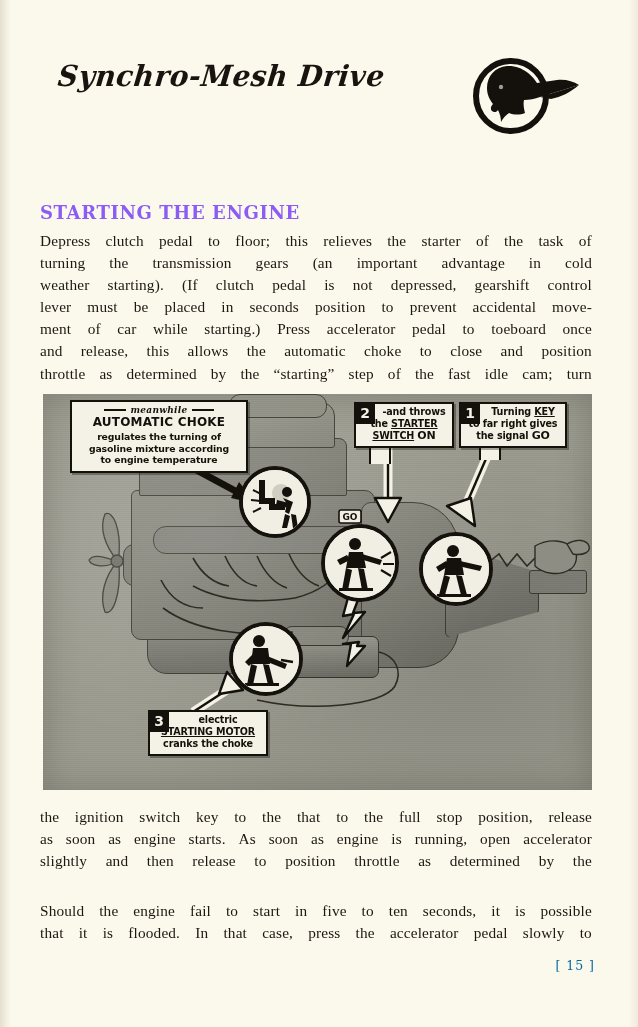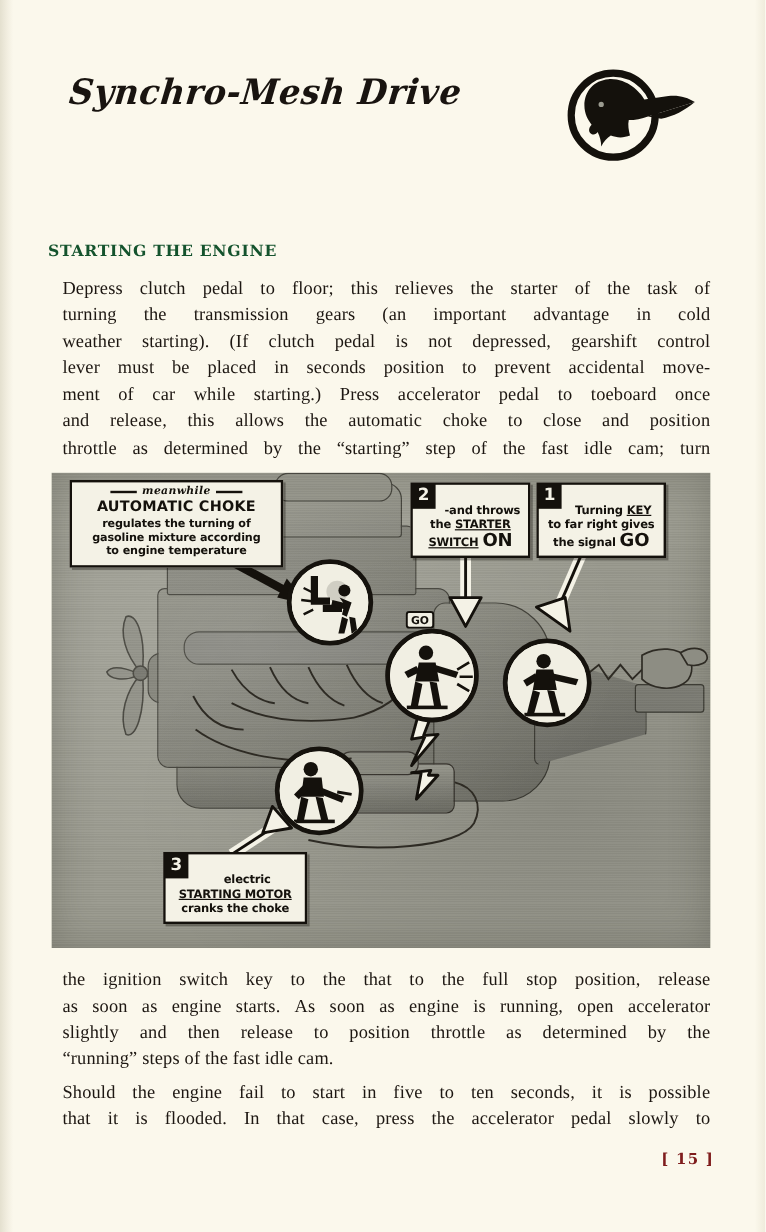--- a/index.html
+++ b/index.html
@@ -66,23 +66,23 @@
     height: 90px;
   }
 
   
   .section-head {
     position: absolute;
     left: 40px;
     top: 202px;
     font-family: "DejaVu Serif", serif;
     font-weight: 700;
-    font-size: 13px;
+    font-size: 18px;
     letter-spacing: 0.6px;
-    color: #14532d;
+    color: #8b5cf6;
   }
   .para {
     position: absolute;
     left: 40px;
     width: 552px;
     font-family: "Liberation Serif", serif;
     font-size: 15.3px;
     line-height: 22.1px;
     color: #1d1712;
     text-align: justify;
@@ -90,34 +90,33 @@
     letter-spacing: 0.15px;
   }
   .para.p1 { top: 230px; }
   .para.p2 { top: 806px; }
   .para.p3 { top: 900px; }
   .para > span { display: block; }
   
   .jline {
     display: flex !important;
     justify-content: space-between;
-    margin-left: 12px;
   }
   .jline.last { justify-content: flex-start; }
   .jline.last > i { font-style: normal; }
   .jline > i { font-style: normal; white-space: pre; }
 
   .folio {
     position: absolute;
     right: 43px;
     top: 958px;
     font-family: "DejaVu Serif", serif;
     font-size: 12.5px;
-    font-weight: 700;
-    color: #7f1d1d;
+    font-weight: 400;
+    color: #0369a1;
     letter-spacing: 1px;
   }
 
   
   .figure {
     position: absolute;
     left: 43px;
     top: 394px;
     width: 549px;
     height: 396px;
@@ -246,20 +245,21 @@
   
   .callout {
     position: absolute;
     background: #f4f2e6;
     border: 2.4px solid #14110c;
     z-index: 12;
     color: #14110c;
     font-family: "DejaVu Sans", sans-serif;
     text-align: center;
     box-shadow: 2px 2px 0 rgba(20,17,12,.35);
+    margin-left: 12px;
   }
   .callout .meanwhile {
     font-family: "DejaVu Serif", serif;
     font-style: italic;
     font-weight: 700;
     font-size: 9px;
     letter-spacing: .3px;
     display: flex;
     align-items: center;
     justify-content: center;
@@ -304,26 +304,26 @@
     line-height: 21px;
     text-align: center;
   }
   .callout.c2 { left: 299px; top: 8px; width: 96px; }
   .callout.c1 { left: 404px; top: 8px; width: 104px; }
   .callout.c3 { left: 93px; top: 316px; width: 116px; }
   .callout.numbered .rows {
     font-weight: 700;
     font-size: 9.6px;
     line-height: 12.2px;
-    padding: 16px 3px 3px;
+    padding: 2px 3px 3px;
     letter-spacing: -0.15px;
   }
   .callout.numbered .rows .r1 { padding-left: 20px; }
   .u { text-decoration: underline; text-underline-offset: 1px; }
-  .xl { font-size: 15px; }
+  .xl { font-size: 11px; }
 
   
   .stem {
     position: absolute;
     background: #f4f2e6;
     border-left: 2.4px solid #14110c;
     border-right: 2.4px solid #14110c;
     z-index: 11;
   }
 </style>
@@ -678,23 +678,20 @@
         <i>then</i>
         <i>release</i>
         <i>to</i>
         <i>position</i>
         <i>throttle</i>
         <i>as</i>
         <i>determined</i>
         <i>by</i>
         <i>the</i>
     </span>
-    <span class="jline last">
-      <i>“running” steps of the fast idle cam.</i>
-    </span>
   </div>
 
   <div class="para p3">
     <span class="jline">
       <i>Should</i>
         <i>the</i>
         <i>engine</i>
         <i>fail</i>
         <i>to</i>
         <i>start</i>

